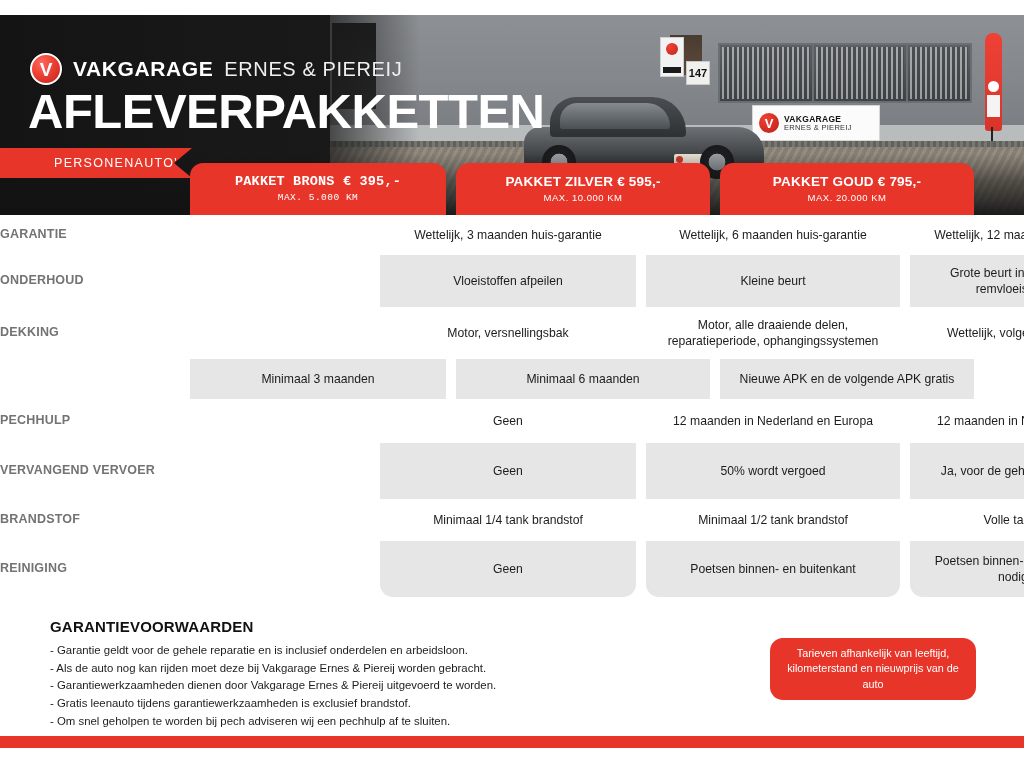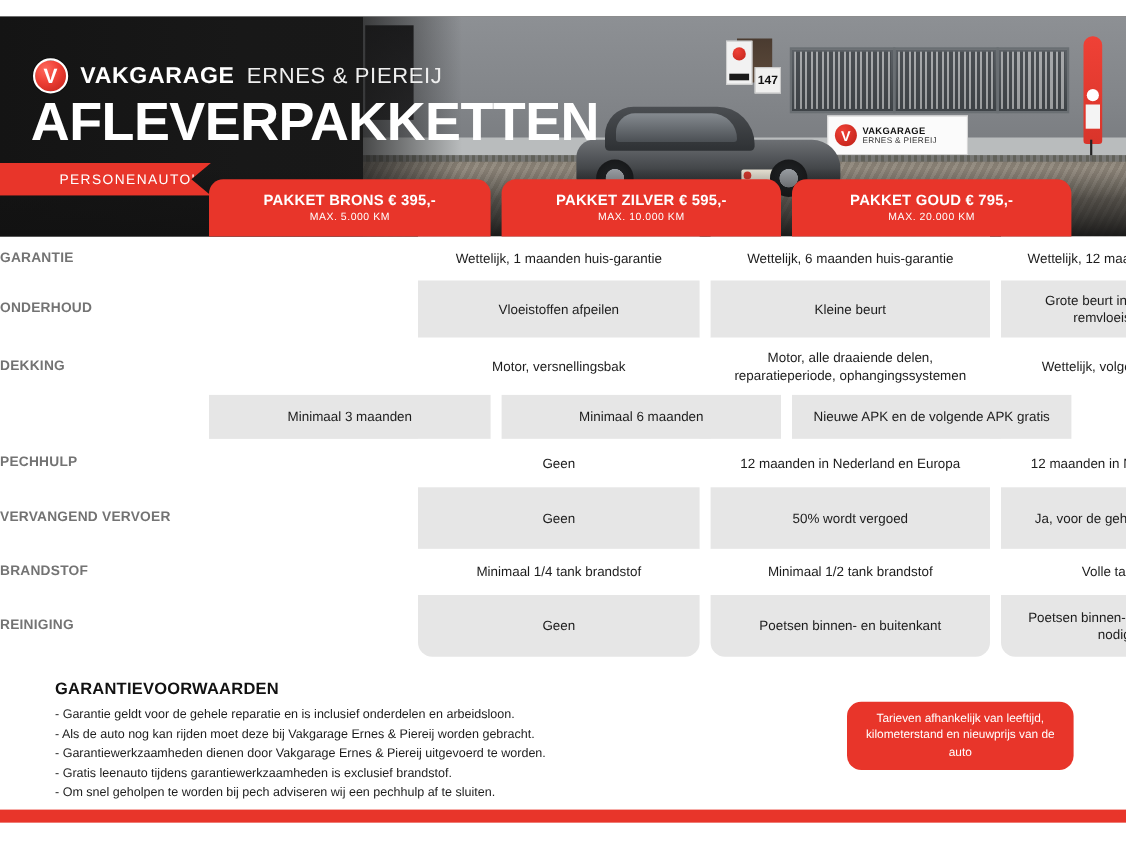--- a/index.html
+++ b/index.html
@@ -192,21 +192,21 @@
   
   .heads{position:absolute;left:0;top:163px;width:1024px;height:52px;z-index:8;}
   .head{
     position:absolute;top:0;height:52px;background:#e8352a;color:#fff;
     border-radius:13px 13px 0 0;
     display:flex;flex-direction:column;align-items:center;justify-content:center;
     text-align:center;line-height:1.15;
   }
   .head .hp{font-size:13.5px;font-weight:bold;letter-spacing:.2px;}
   .head .hk{font-size:9.5px;letter-spacing:.5px;margin-top:3px;}
-  .c1{left:190px;width:256px;}
+  .c1{left:190px;width:256px;font-family:Liberation Mono, monospace;}
   .c2{left:456px;width:254px;}
   .c3{left:720px;width:254px;}
 
   
   .table{position:absolute;left:0;top:215px;width:1024px;}
   .row{position:relative;width:1024px;display:flex;align-items:stretch;}
   .row .label{
     width:190px;flex:none;display:flex;align-items:center;
     box-sizing:border-box;
     font-size:12.5px;font-weight:bold;letter-spacing:.2px;color:#737373;
@@ -329,21 +329,21 @@
       <div class="hp">PAKKET GOUD € 795,-</div>
       <div class="hk">MAX. 20.000 KM</div>
     </div>
   </div>
 
   <div class="table">
 
     <div class="row plain" style="height:40px">
       <div class="label">GARANTIE</div>
       <div class="cells">
-        <div class="cell k1">Wettelijk, 1 maanden huis-garantie</div>
+        <div class="cell k1">Wettelijk, 3 maanden huis-garantie</div>
         <div class="cell k2">Wettelijk, 6 maanden huis-garantie</div>
         <div class="cell k3">Wettelijk, 12 maanden Bovag garantie</div>
       </div>
     </div>
 
     <div class="row shaded" style="height:52px">
       <div class="label">ONDERHOUD</div>
       <div class="cells">
         <div class="cell k1">Vloeistoffen afpeilen</div>
         <div class="cell k2">Kleine beurt</div>

